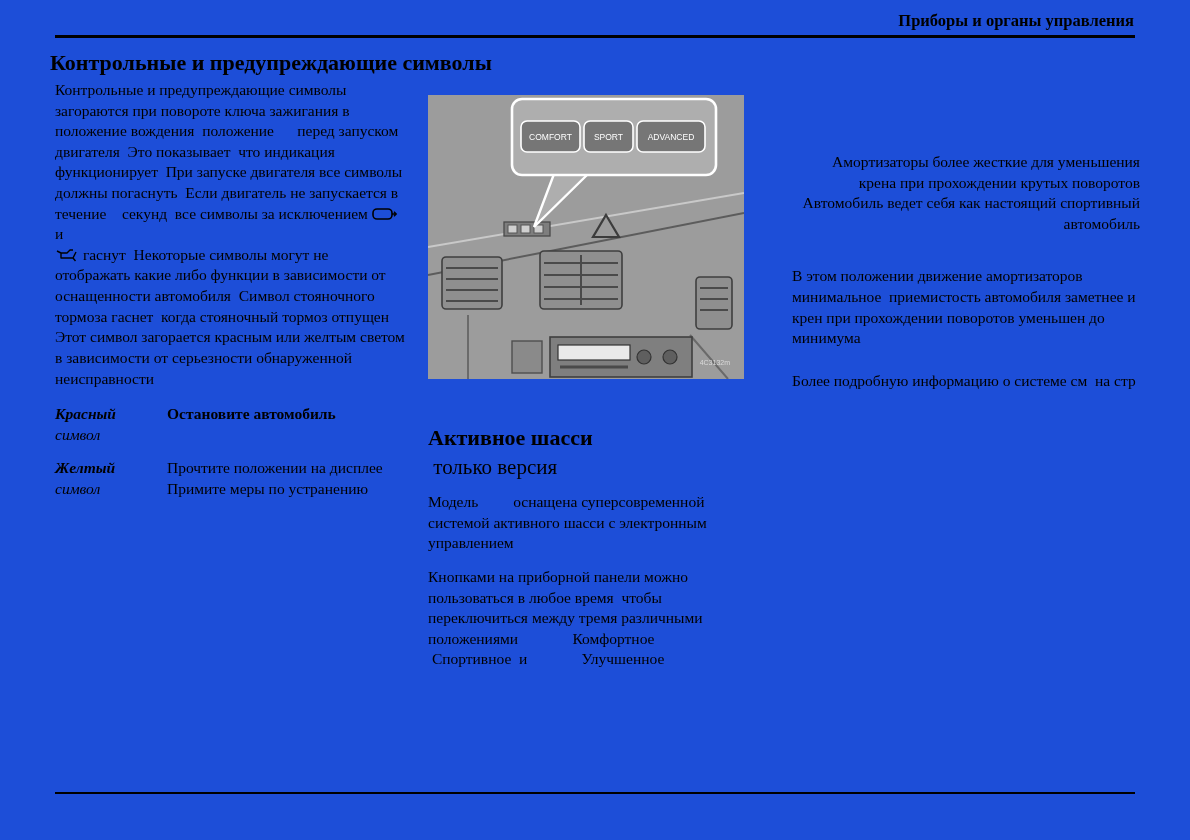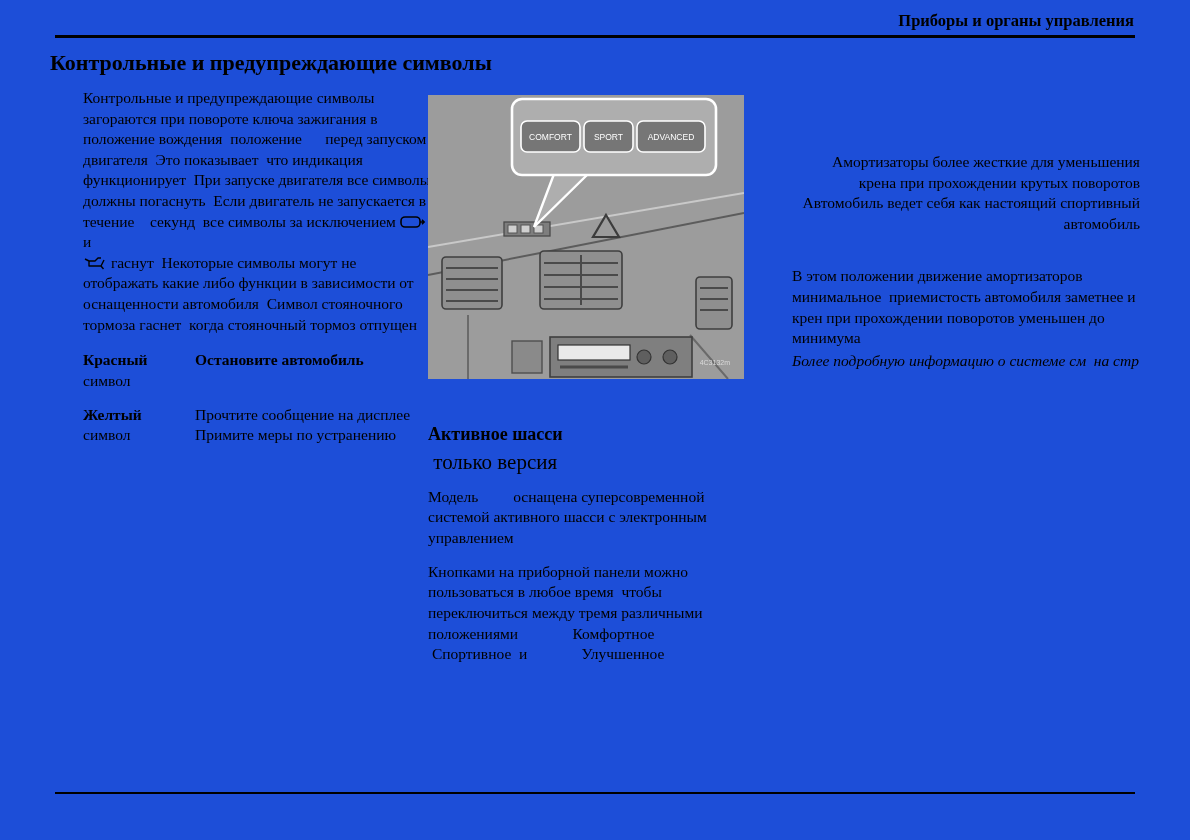--- a/index.html
+++ b/index.html
@@ -5,41 +5,41 @@
   html,body{margin:0;padding:0;background:#ffffff;}
   .page{position:relative;width:1190px;height:840px;background:#1d4ed8;overflow:hidden;
         font-family:"Liberation Serif", serif;color:#000;}
   .header-title{position:absolute;top:11px;right:56px;font-size:16.5px;font-weight:bold;}
   .header-rule{position:absolute;top:35px;left:55px;right:55px;height:3px;background:#000;}
   .bottom-rule{position:absolute;top:792px;left:55px;right:55px;height:1.5px;background:#000;}
   .main-title{position:absolute;left:50px;top:50px;font-size:22px;font-weight:bold;margin:0;}
 
   .col{position:absolute;font-size:15.5px;line-height:1.33;}
   .col p{margin:0;white-space:pre-wrap;}
-  .col1{left:55px;top:88px;width:350px;margin-left:28px;}
+  .col1{left:55px;top:80px;width:350px;}
   .col2{left:428px;top:95px;width:326px;}
   .col3{left:792px;top:110px;width:348px;}
 
   .sub-heading{font-size:19.5px;font-weight:bold;line-height:1.38;margin:26px 0 8px 0;}
   .warning-intro{margin-top:2px;}
   .sym-table{margin-top:15px;}
   .sym-row{display:flex;margin-bottom:13px;}
-  .sym-term{width:112px;flex:0 0 112px;}
+  .sym-term{width:112px;flex:0 0 112px;font-style:italic;}
   .sym-desc{flex:1;}
   .bold{font-weight:bold;}
   .inline-icon{display:inline-block;vertical-align:-2px;}
   .tri-icon{vertical-align:-4px;}
 
   .figure-wrap{width:360px;height:284px;}
-  .ac-heading{font-size:18px;font-weight:bold;margin:44px 0 2px 0;font-family:Liberation Serif, serif;}
+  .ac-heading{font-size:22px;font-weight:bold;margin:44px 0 2px 0;font-family:Liberation Serif, serif;}
   .ac-subtitle{font-size:21px;margin:0 0 10px 0;white-space:pre-wrap;}
   .col2 p.body{margin-bottom:13px;}
   .col3 p.p2{margin-top:42px;text-align:right;}
   .col3 p.p3{margin-top:32px;}
-  .col3 p.p4{margin-top:2px;font-style:italic;}
+  .col3 p.p4{margin-top:22px;}
   .figure-svg text{font-family:"Liberation Sans", sans-serif;}
 </style>
 </head>
 <body>
 
 <div class="page">
 
   <div class="header-title">Приборы и органы управления</div>
   <div class="header-rule"></div>
 
@@ -48,38 +48,39 @@
   <div class="col col1">
     <p><span>Контрольные и предупреждающие символы загораются при повороте ключа зажигания в положение вождения  положение      перед запуском двигателя  Это показывает  что индикация функционирует  При запуске двигателя все символы должны погаснуть  Если двигатель не запускается в течение    секунд  все символы за исключением </span><svg class="inline-icon" width="27" height="15" viewBox="0 0 27 15">
           <rect x="1" y="3" width="19" height="10" rx="4" fill="none" stroke="#000" stroke-width="1.6"></rect>
           <path d="M20 8 h4 m-2 -2.2 l2.2 2.2 l-2.2 2.2" stroke="#000" stroke-width="1.4" fill="none"></path>
         </svg><span> и</span>
 <svg class="inline-icon" width="24" height="13" viewBox="0 0 24 13">
           <path d="M6 4 h6 l3 -3 h3 M6 4 L2 2 M6 4 v5 h12 l3 -6 M18 9 l2.5 3" stroke="#000" stroke-width="1.4" fill="none" stroke-linejoin="round"></path>
         </svg><span> гаснут  Некоторые символы могут не отображать какие либо функции в зависимости от оснащенности автомобиля  Символ стояночного тормоза гаснет  когда стояночный тормоз отпущен</span></p>
 
 
+    <p class="warning-intro">Этот символ загорается красным или желтым светом в зависимости от серьезности обнаруженной неисправности</p>
 
     <div class="sym-table">
       <div class="sym-row">
         <div class="sym-term">
           <div class="bold">Красный</div>
           <div>символ</div>
         </div>
         <div class="sym-desc">
           <span class="bold">Остановите автомобиль</span>
         </div>
       </div>
       <div class="sym-row">
         <div class="sym-term">
           <div class="bold">Желтый</div>
           <div>символ</div>
         </div>
         <div class="sym-desc">
-          <div>Прочтите сообщение на дисплее  Примите меры по устранению</div>
+          <div>Прочтите положении на дисплее  Примите меры по устранению</div>
         </div>
       </div>
     </div>
   </div>
 
   <div class="col col2">
 
     <div class="figure-wrap">
       <svg class="figure-svg" width="316" height="284" viewBox="0 0 316 284">
         <rect x="0" y="0" width="316" height="284" fill="#9c9c9c"></rect>

